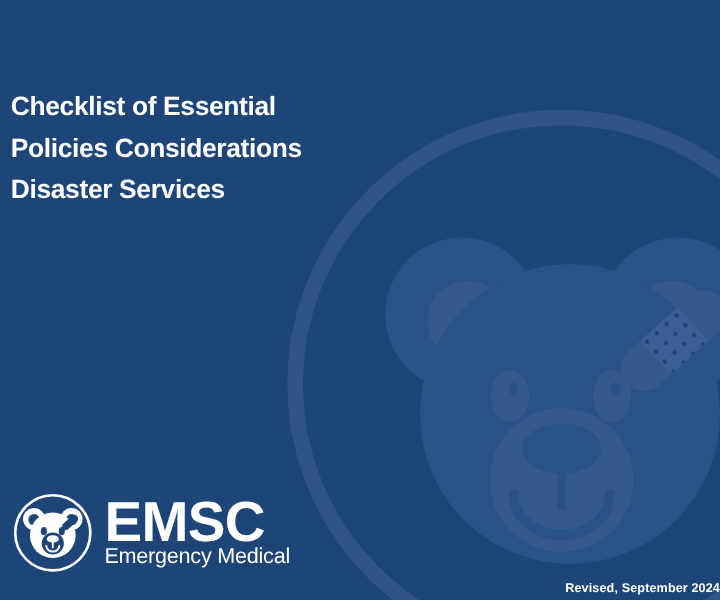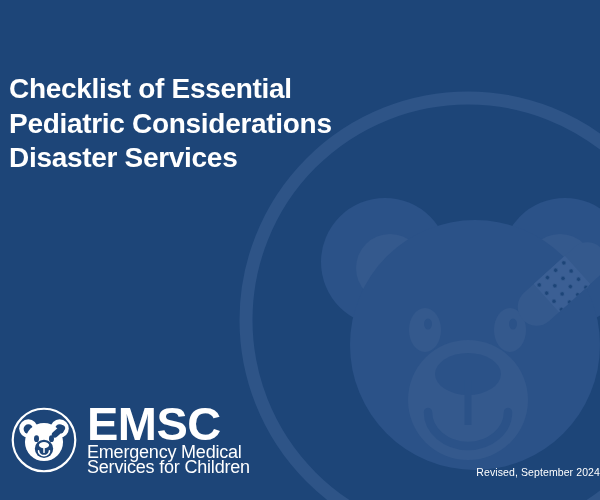--- a/index.html
+++ b/index.html
@@ -29,21 +29,21 @@
 
   
   #title-block {
     position: absolute;
     left: 9px;
     top: 72px;
     width: 420px;
   }
   .title-line {
     color: #ffffff;
-    font-size: 28px;
+    font-size: 22px;
     line-height: 34.5px;
     font-weight: bold;
     letter-spacing: -0.3px;
     white-space: nowrap;
   }
 
   
   #logo-lockup {
     position: absolute;
     left: 10px;
@@ -72,24 +72,24 @@
     font-size: 18px;
     line-height: 15.6px;
     font-weight: normal;
     letter-spacing: -0.2px;
   }
 
   
   #revised {
     position: absolute;
     right: 0px;
-    bottom: 22px;
+    bottom: 4px;
     color: #ffffff;
     font-size: 10.5px;
-    font-weight: normal;
+    font-weight: bold;
     letter-spacing: 0.1px;
     white-space: nowrap;
   }
 </style>
 </head>
 <body>
 
 <div id="cover">
 
   <svg id="watermark" viewBox="0 0 600 500" aria-hidden="true">
@@ -134,21 +134,21 @@
           <rect x="541" y="265" width="42" height="38" fill="#3b5f94"></rect>
           <rect x="541" y="265" width="42" height="38" fill="url(#bandDots)"></rect>
         </g>
 
       </g>
     </g>
   </svg>
 
   <div id="title-block">
     <div class="title-line">Checklist of Essential</div>
-    <div class="title-line">Pediatric Considerations</div>
+    <div class="title-line">Policies Considerations</div>
     <div class="title-line">Disaster Services</div>
   </div>
 
   <div id="logo-lockup">
 
     <svg id="logo-mark" viewBox="0 0 100 100">
 
       <circle cx="50" cy="50" r="46" fill="none" stroke="#ffffff" stroke-width="3.2"></circle>
       <g>
 
@@ -169,19 +169,18 @@
 
         <g transform="rotate(-42 69 40)">
           <rect x="61" y="35" width="23" height="9" rx="4.5" fill="#1d4578"></rect>
         </g>
       </g>
     </svg>
 
     <div id="logo-words">
       <div id="logo-emsc">EMSC</div>
       <div class="logo-sub">Emergency Medical</div>
-      <div class="logo-sub">Services for Children</div>
     </div>
   </div>
 
   <div id="revised">Revised, September 2024</div>
 
 </div>
 
 </body></html>

